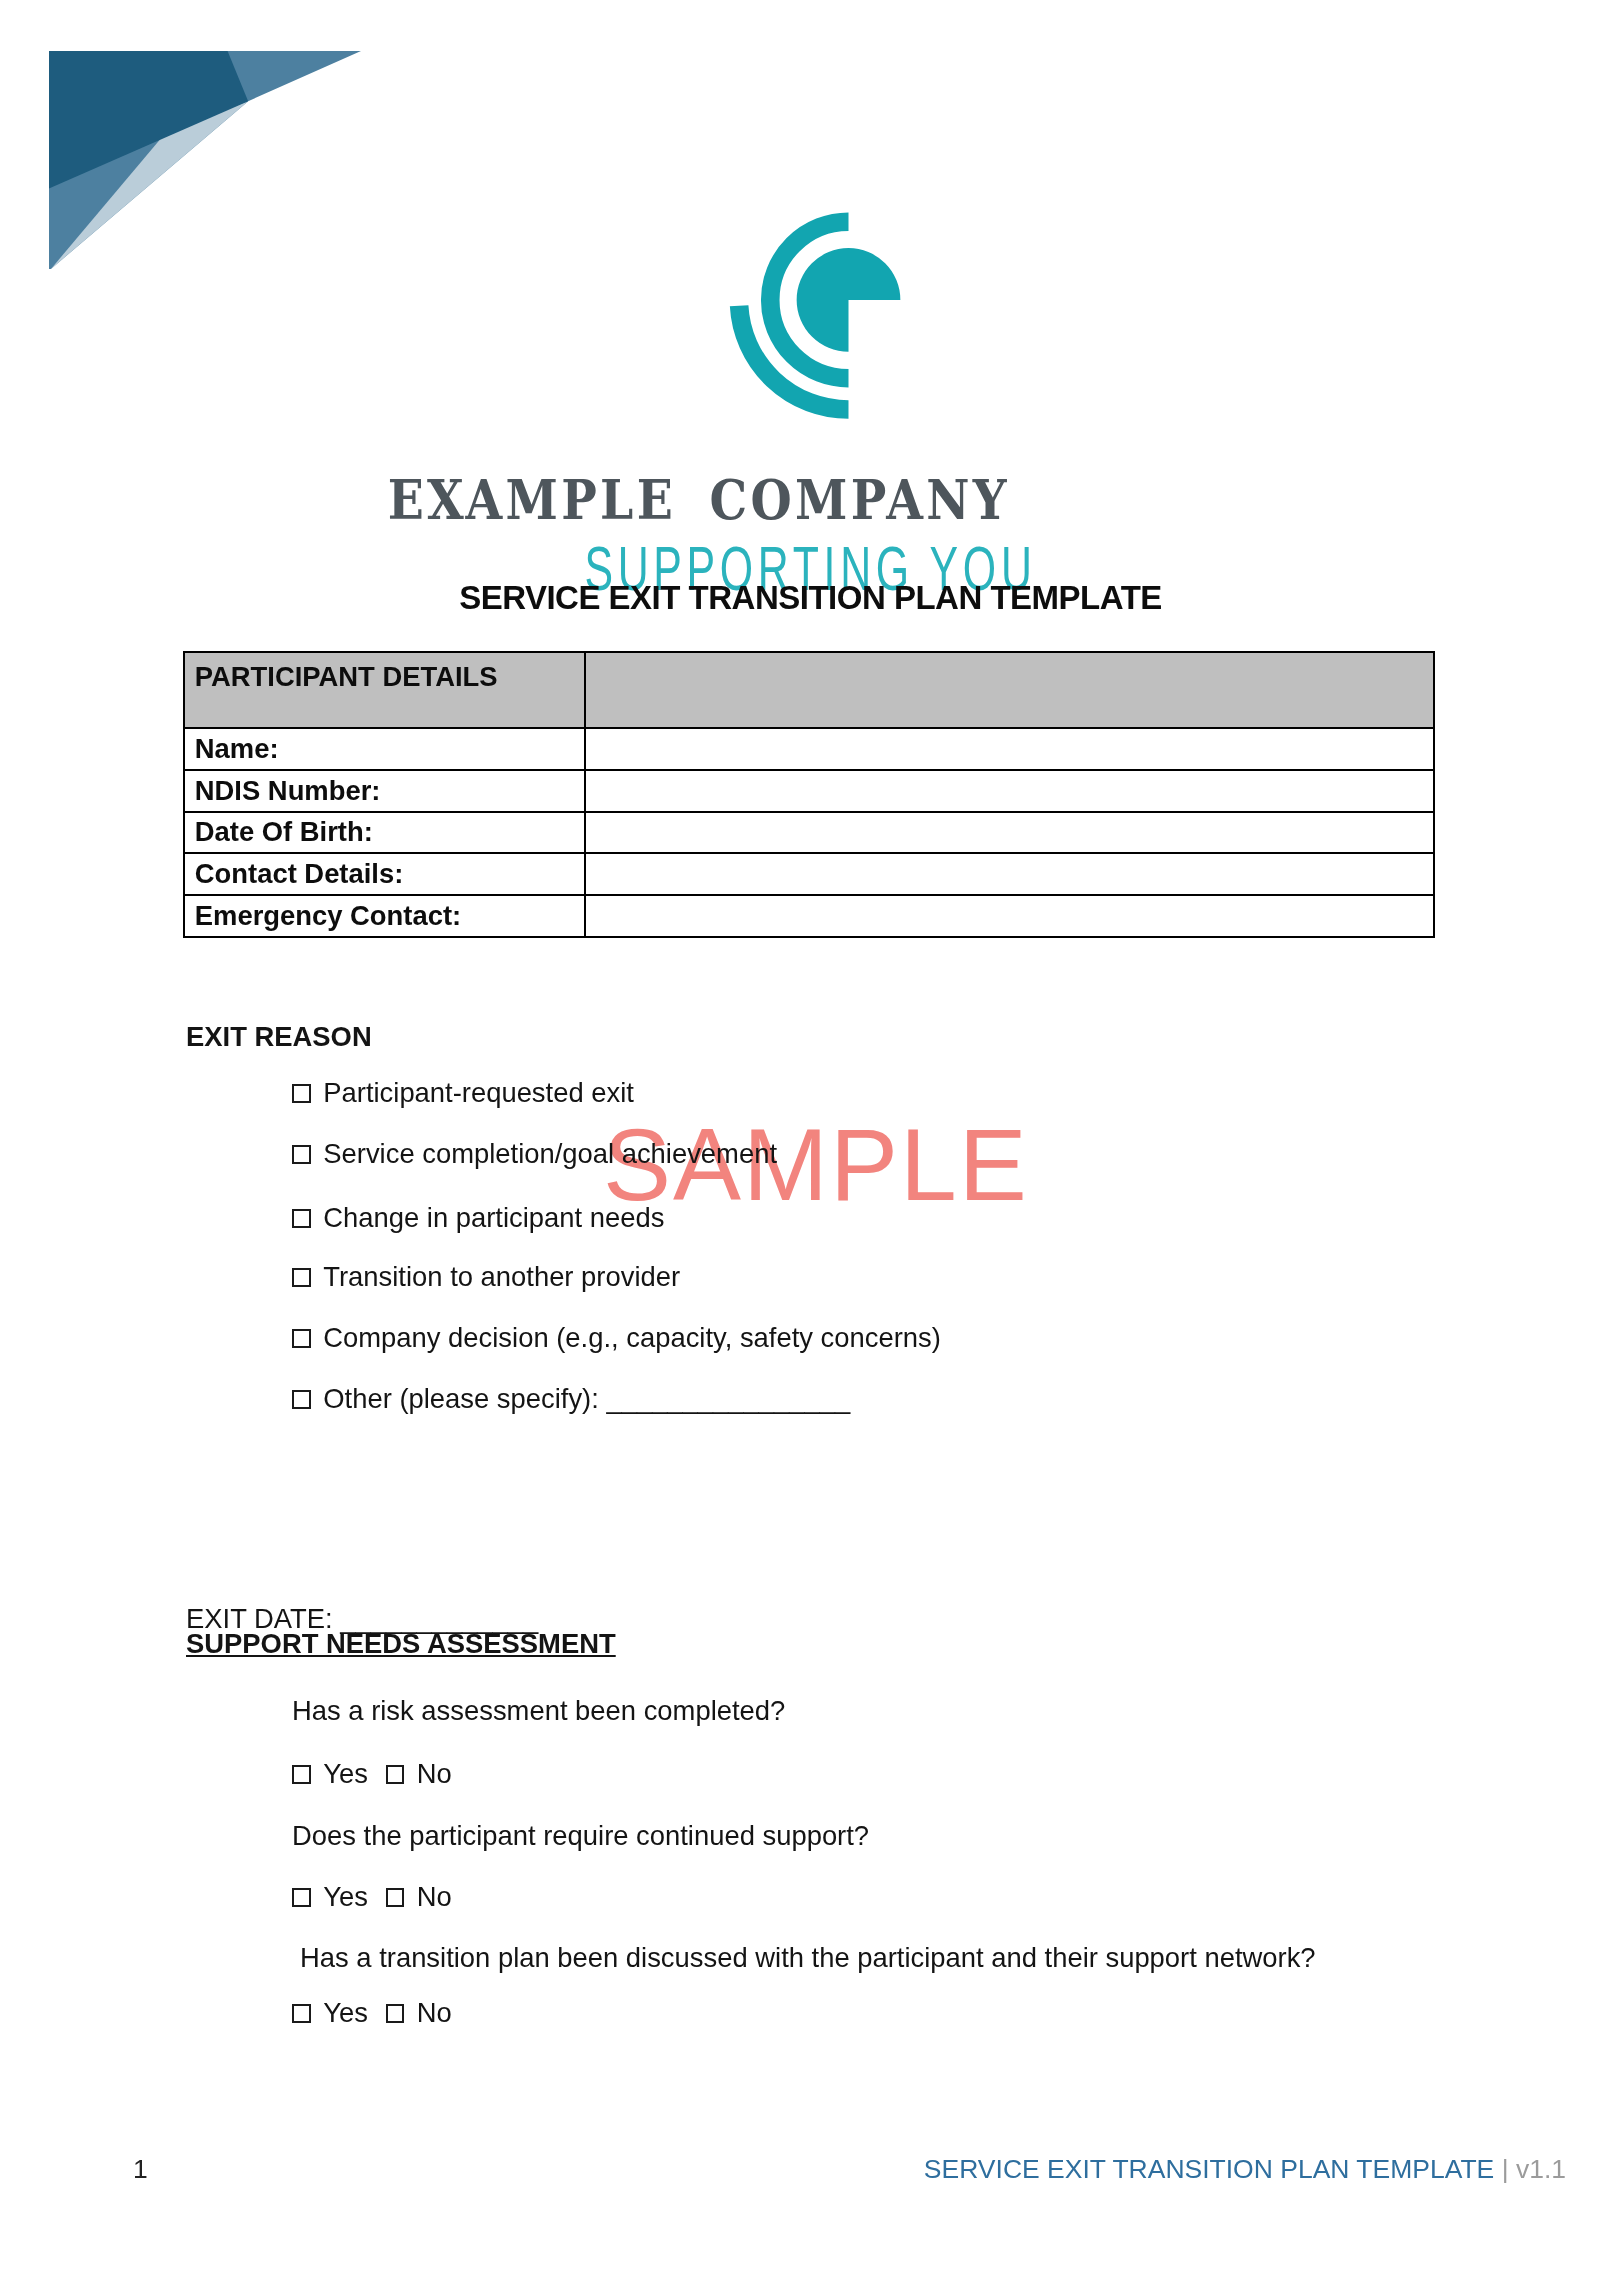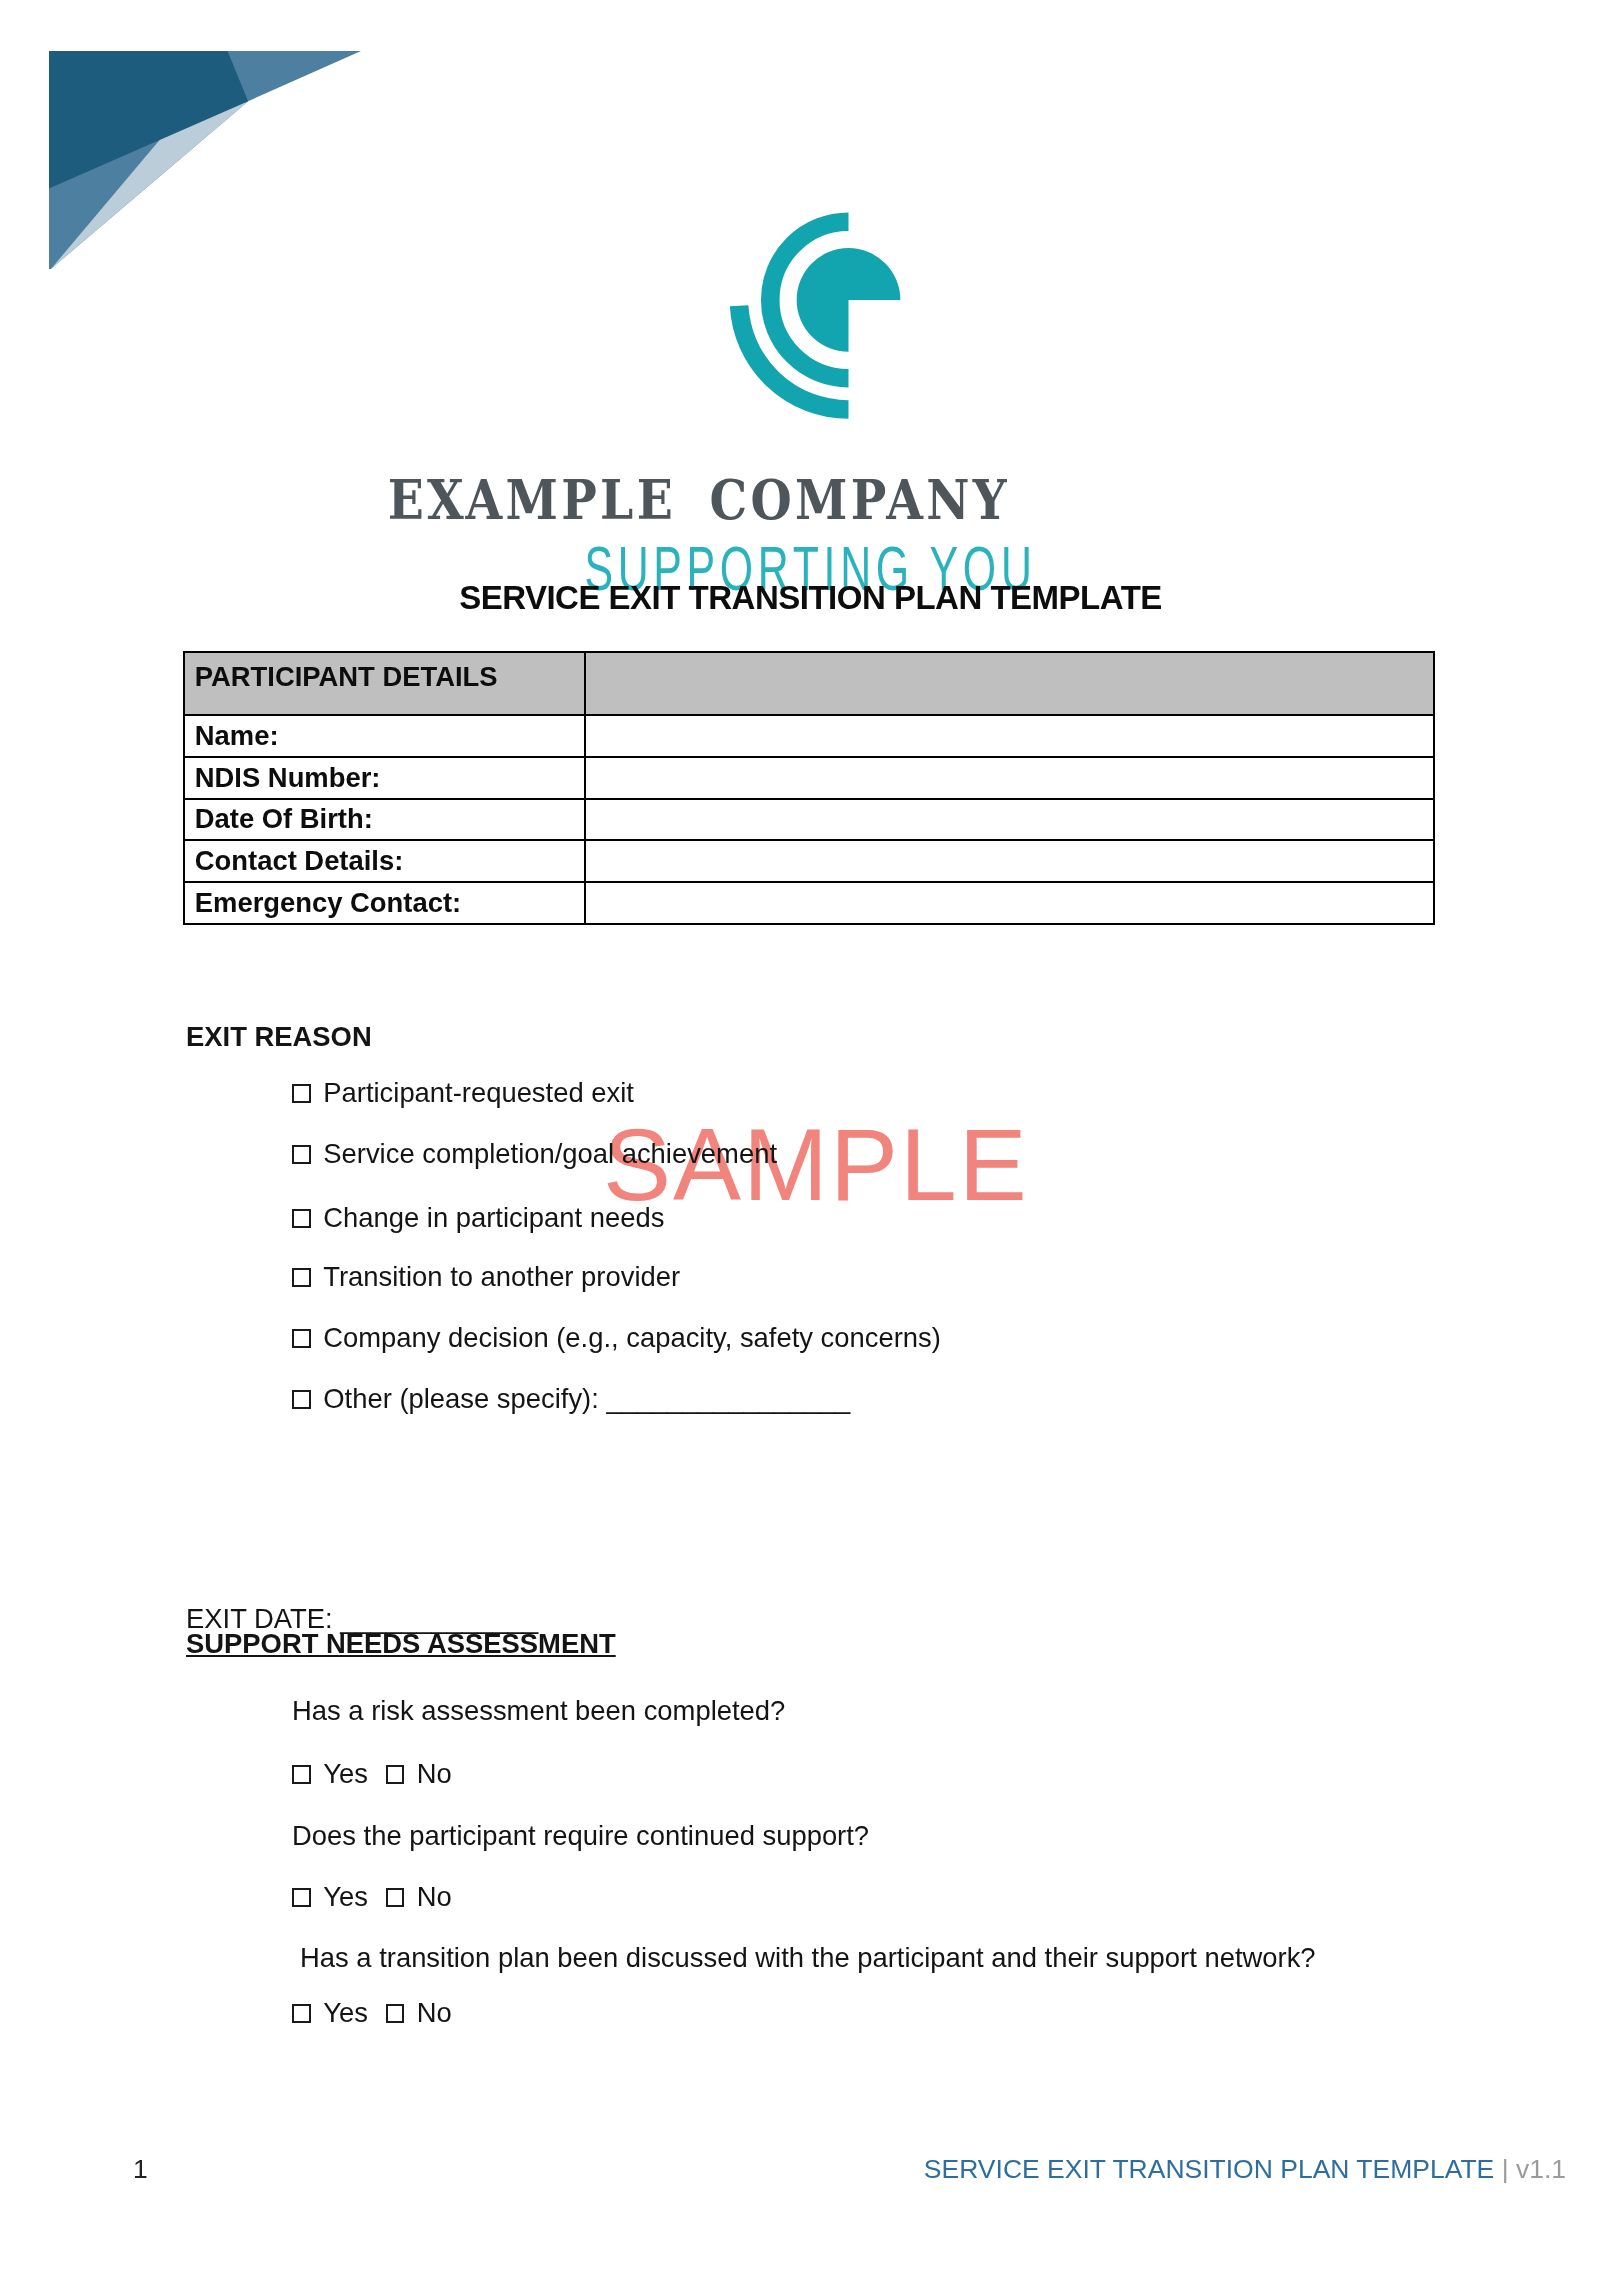--- a/index.html
+++ b/index.html
@@ -36,21 +36,21 @@
   }
   .tagline .squeeze{display:inline-block;transform:scaleX(0.68);transform-origin:center;letter-spacing:6.9px;}
   .doc-title{
     left:0;top:576px;width:1621px;text-align:center;
     font-size:33px;line-height:43px;font-weight:700;letter-spacing:-0.5px;color:#0d0d0d;
   }
   
   .ptable{left:183px;top:651px;width:1252px;border-collapse:collapse;}
   .ptable td{border:2px solid #000;font-size:27.4px;font-weight:700;color:#0d0d0d;
     padding:3.9px 9.8px;vertical-align:middle;}
-  .ptable .hdr td{background:var(--table-header-bg);height:63px;vertical-align:top;padding-top:7.8px;}
+  .ptable .hdr td{background:var(--table-header-bg);height:76px;vertical-align:top;padding-top:7.8px;}
   .ptable .datarow td{height:40px;}
   .ptable .c1{width:401px;}
   
   .line{left:186px;font-size:27.4px;line-height:33px;color:#141414;white-space:nowrap;}
   .heading{font-weight:700;}
   .indent{left:292px;}
   .cb{display:inline-block;width:18.6px;height:18.6px;border:2px solid #1a1a1a;
       margin-right:12.7px;vertical-align:-1px;background:#fff;}
   .yes-gap{margin-right:17.6px;}
   

